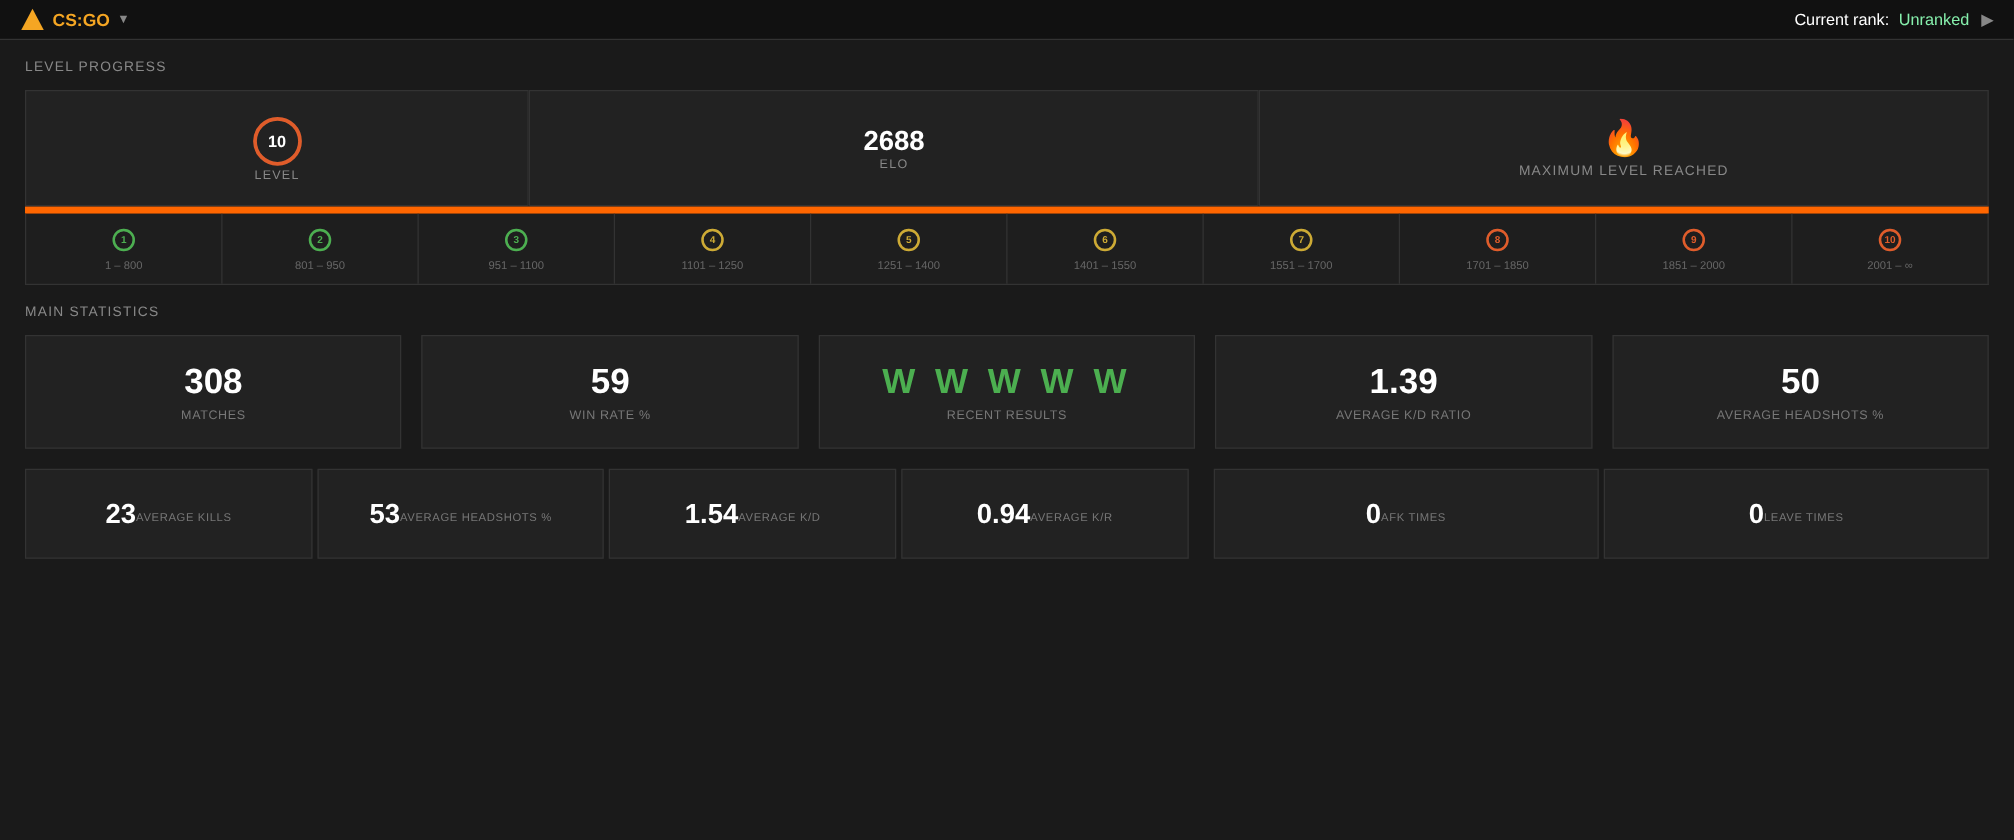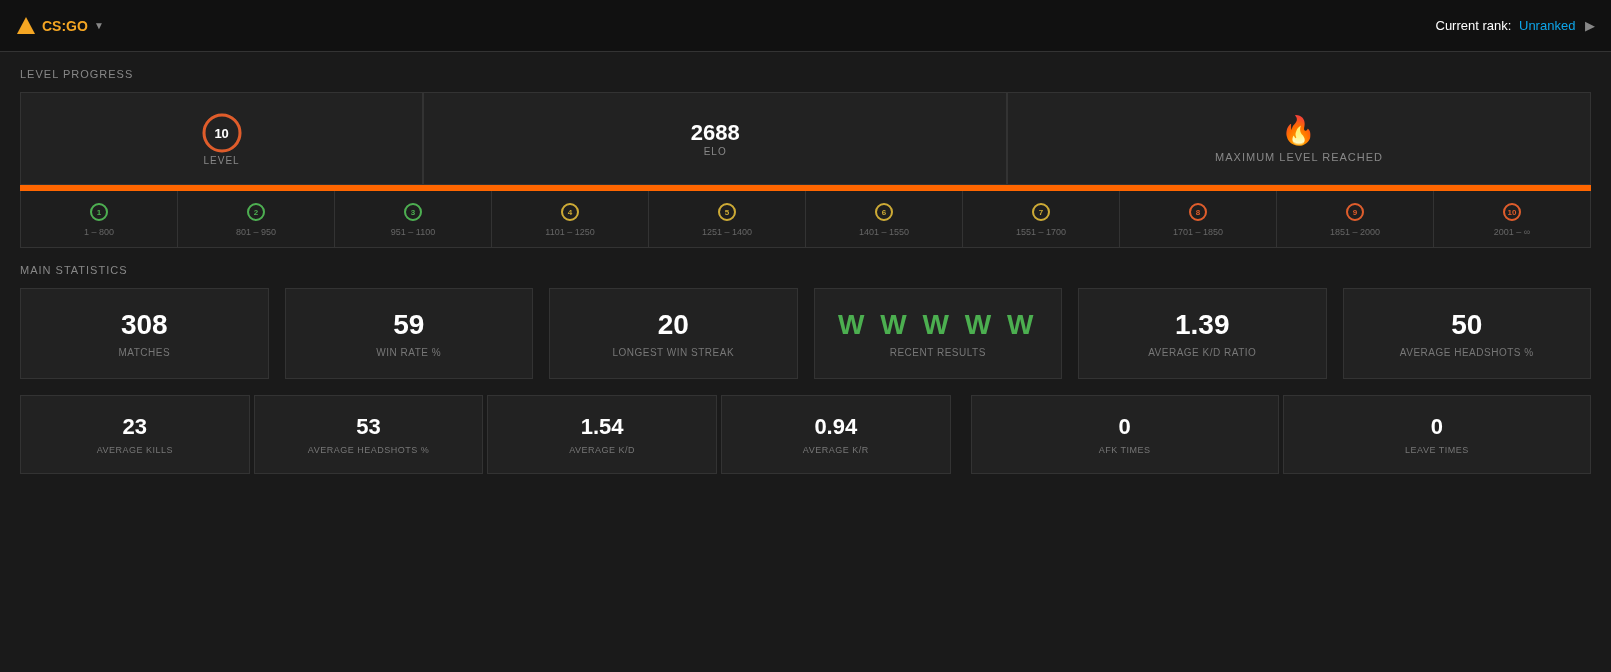--- a/index.html
+++ b/index.html
@@ -12,21 +12,21 @@
     }
 
     
     .header {
       background: #111;
       display: flex;
       align-items: center;
       justify-content: space-between;
       padding: 8px 16px;
       border-bottom: 1px solid #333;
-      height: 52px;
+      height: 32px;
     }
     .header-logo {
       display: flex;
       align-items: center;
       gap: 6px;
       color: #f5a623;
       font-weight: bold;
       font-size: 14px;
     }
     .header-rank {
@@ -212,21 +212,21 @@
     }
     .bottom-stat-cards {
       display: flex;
       gap: 4px;
     }
     .bottom-stat-card {
       background: #222;
       border: 1px solid #333;
       flex: 1;
       display: flex;
-      flex-direction: column;
+      flex-direction: row;
       align-items: center;
       justify-content: center;
       padding: 18px 10px;
       min-height: 72px;
     }
     .bottom-stat-value {
       font-size: 22px;
       font-weight: bold;
       color: #fff;
     }
@@ -249,21 +249,21 @@
 <div class="header">
   <div class="header-logo">
     <svg width="20" height="20" viewBox="0 0 20 20">
       <polygon points="10,1 19,18 1,18" fill="#f5a623"></polygon>
     </svg>
     <span>CS:GO</span>
     <span class="dropdown-arrow">▼</span>
   </div>
   <div class="header-rank">
     <span>Current rank:</span>
-    <span style="color:#0ea5e9; margin-left:4px;">Unranked</span>
+    <span style="color:#86efac; margin-left:4px;">Unranked</span>
     <span style="margin-left:6px; color:#888;">▶</span>
   </div>
 </div>
 
 <div class="main">
 
   <div class="level-progress-section">
     <div class="section-title">LEVEL PROGRESS</div>
 
     <div class="level-cards">
@@ -401,24 +401,20 @@
     <div class="stat-cards" id="main-stat-cards">
     <div class="stat-card">
     <div class="stat-value">308</div>
     <div class="stat-label">MATCHES</div>
   </div>
         <div class="stat-card">
     <div class="stat-value">59</div>
     <div class="stat-label">WIN RATE %</div>
   </div>
         <div class="stat-card">
-    <div class="stat-value">20</div>
-    <div class="stat-label">LONGEST WIN STREAK</div>
-  </div>
-        <div class="stat-card">
     <div class="stat-value green">W W W W W</div>
     <div class="stat-label">RECENT RESULTS</div>
   </div>
         <div class="stat-card">
     <div class="stat-value">1.39</div>
     <div class="stat-label">AVERAGE K/D RATIO</div>
   </div>
         <div class="stat-card">
     <div class="stat-value">50</div>
     <div class="stat-label">AVERAGE HEADSHOTS %</div>

